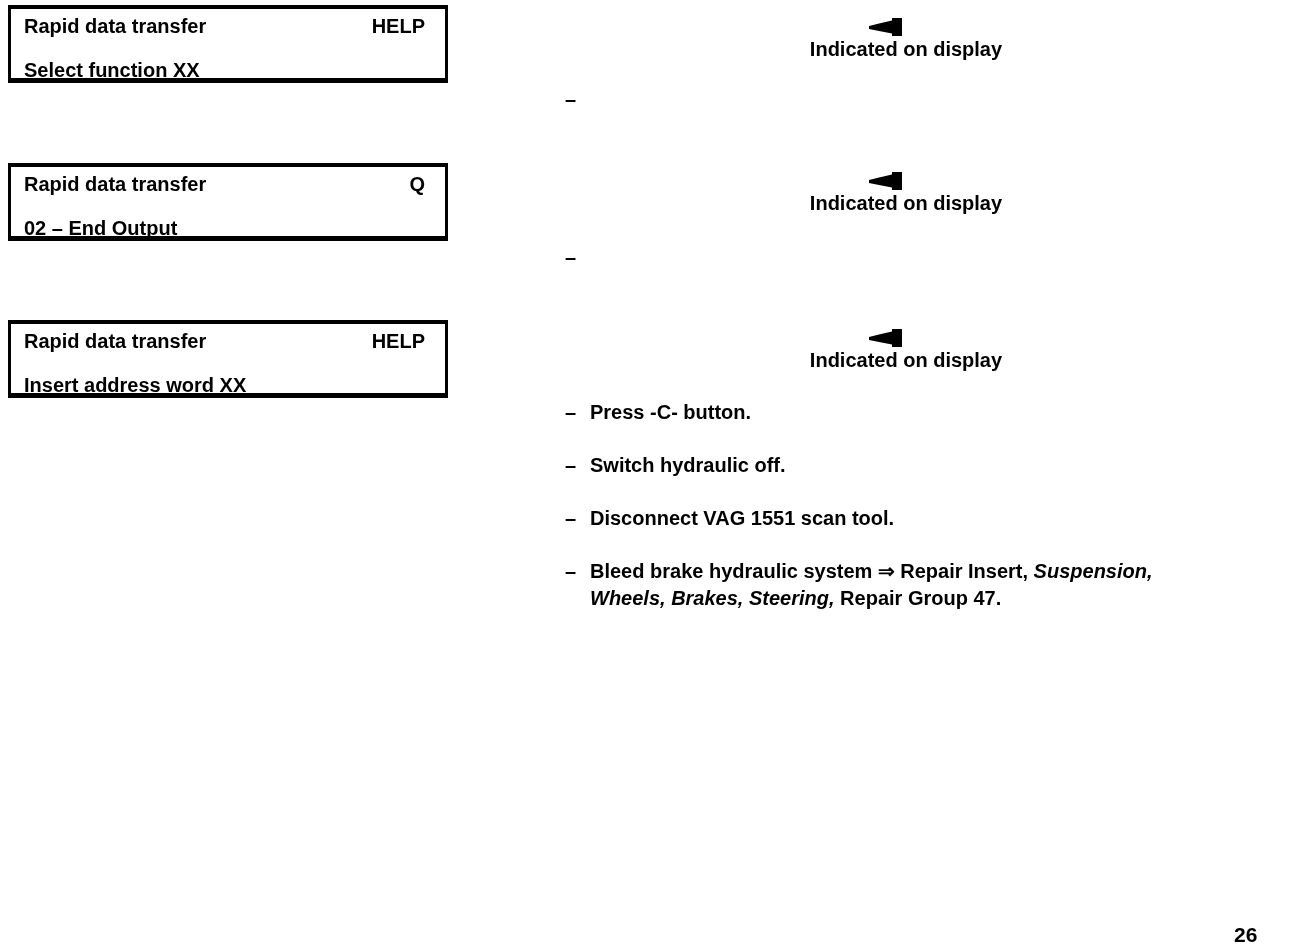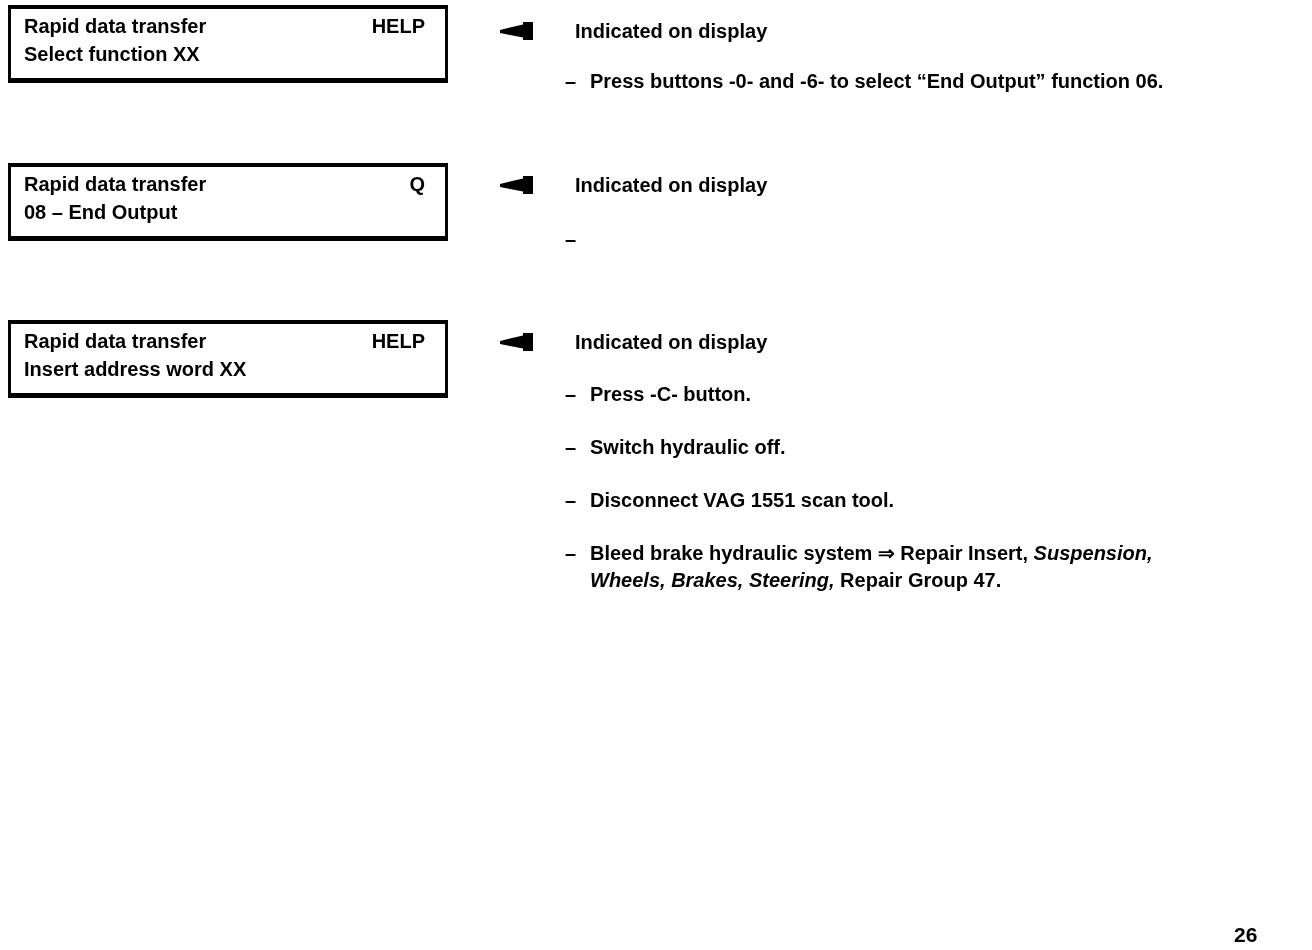--- a/index.html
+++ b/index.html
@@ -44,36 +44,37 @@
     display: flex;
     justify-content: space-between;
     align-items: baseline;
     font-size: 20px;
     line-height: 26px;
     white-space: nowrap;
   }
   .display-row-2 {
     font-size: 20px;
     line-height: 26px;
-    margin-top: 2px;
+    margin-top: 18px;
     white-space: nowrap;
   }
 
   
   .right-col {
     position: absolute;
     left: 500px;
     top: 0;
     width: 812px;
   }
   .pointer-row {
     display: flex;
     align-items: center;
     font-size: 20px;
     line-height: 26px;
+    flex-direction: column;
   }
   #section-1 .pointer-row { margin-top: 13px; }
   #section-2 .pointer-row { margin-top: 9px; }
   #section-3 .pointer-row { margin-top: 9px; }
 
   .pointer-icon {
     width: 34px;
     height: 18px;
     margin-right: 41px;
     flex: 0 0 auto;
@@ -125,33 +126,32 @@
         <span class="pointer-icon">
           <svg width="34" height="18" viewBox="0 0 34 18" xmlns="http://www.w3.org/2000/svg">
             <polygon points="33,0 33,18 23,18 23,15.5 10,13 0,11 0,8 10,5.5 23,2.5 23,0" fill="#000000"></polygon>
           </svg>
         </span>
         <span>Indicated on display</span>
       </div>
       <ul class="steps">
         <li class="step">
           <span class="step-dash">–</span>
-          <span>Press buttons -0- and -6- to select “End Output” function 06.</span>
         </li>
       </ul>
     </div>
   </div>
 
   <div class="section" id="section-2">
     <div class="display-box">
       <div class="display-row-1">
         <span>Rapid data transfer</span>
         <span>Q</span>
       </div>
-      <div class="display-row-2">08 – End Output</div>
+      <div class="display-row-2">02 – End Output</div>
     </div>
     <div class="right-col">
       <div class="pointer-row">
         <span class="pointer-icon">
           <svg width="34" height="18" viewBox="0 0 34 18" xmlns="http://www.w3.org/2000/svg">
             <polygon points="33,0 33,18 23,18 23,15.5 10,13 0,11 0,8 10,5.5 23,2.5 23,0" fill="#000000"></polygon>
           </svg>
         </span>
         <span>Indicated on display</span>
       </div>

